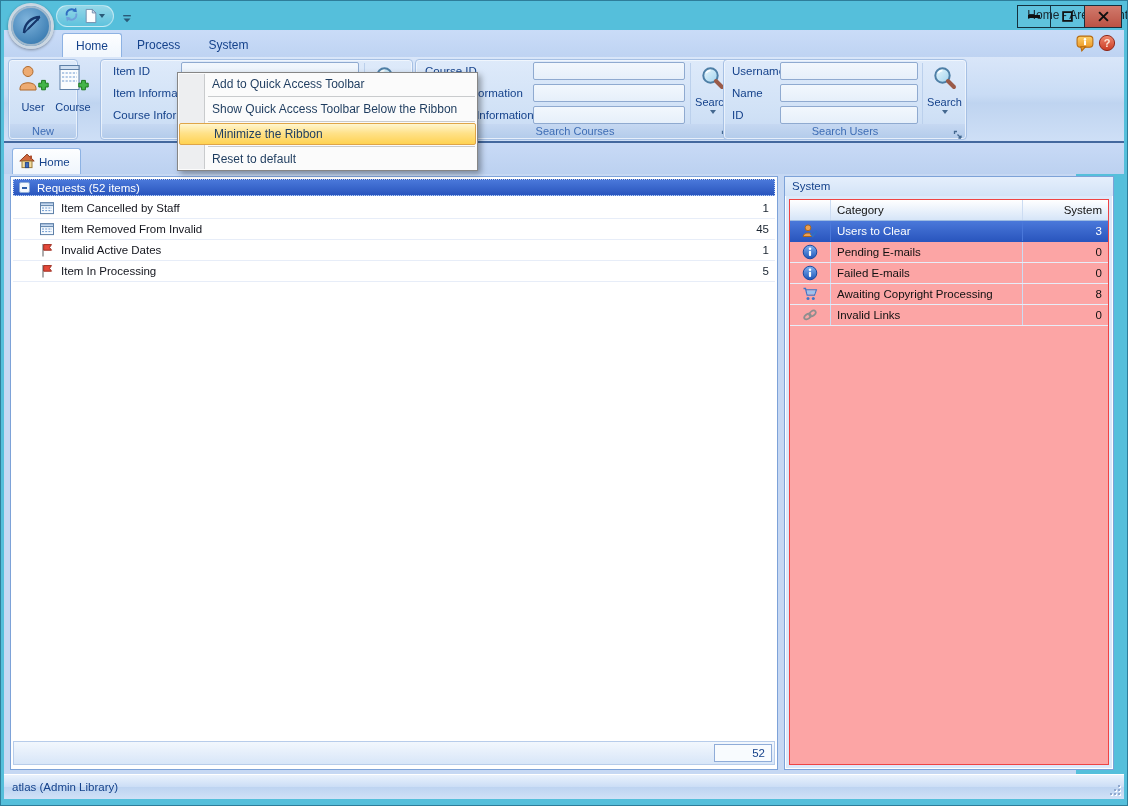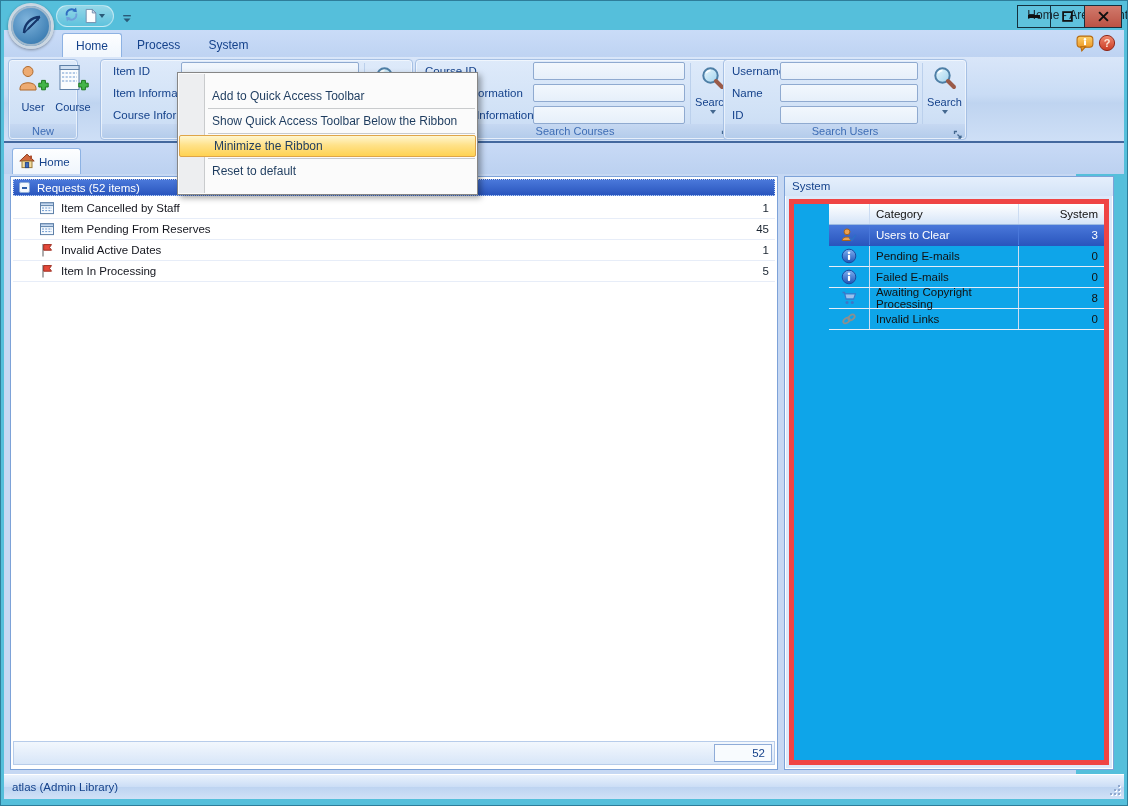--- a/index.html
+++ b/index.html
@@ -53,21 +53,21 @@
   .flabel { position:absolute; font-size:11.5px; color:#15428B; height:17px; line-height:17px; white-space:nowrap; }
   .ffield { position:absolute; height:18px; border:1px solid #8FAAD0; background:linear-gradient(#F2F7FD,#E6EFFA);
     border-radius:2px; font:11.5px "Liberation Sans",sans-serif; padding:0 3px; color:#15428B; }
   .searchbtn { position:absolute; top:3px; height:62px; width:44px; display:flex; flex-direction:column; align-items:center;
     border-left:1px solid #BBD0EC; padding-top:2px; }
   .searchbtn .lbl { font-size:11px; color:#15428B; margin-top:1px; }
   .down-arrow { width:0; height:0; border-left:3.5px solid transparent; border-right:3.5px solid transparent; border-top:4px solid #44688F; margin-top:2px; }
 
   
   .ctxmenu { position:absolute; left:177px; top:72px; width:301px; z-index:120;
-    background:#FBFBFB; border:1px solid #868686; box-shadow:3px 3px 6px rgba(0,0,0,.35); padding:12px 0; }
+    background:#FBFBFB; border:1px solid #868686; box-shadow:3px 3px 6px rgba(0,0,0,.35); padding:0 0; }
   .ctxmenu .gutter { position:absolute; left:1px; top:1px; bottom:1px; width:26px;
     background:#EDEEF0; border-right:1px solid #C9CBCD; }
   .mitem { position:relative; height:22px; line-height:22px; font-size:12px; color:#1E3C5F; padding-left:34px; }
   .mitem.hl { border:1px solid #DFA548; border-radius:2px; margin:0 1px;
     background:linear-gradient(#FFF6CF,#FFE28A 45%,#FFD252); line-height:20px; }
   .msep { height:1px; background:#C9CBCD; margin:1px 2px 1px 30px; position:relative; }
 
   
   .docstrip { position:absolute; left:4px; top:143px; width:1120px; height:31px;
     background:linear-gradient(#C8DAF6,#BCD1F0); }
@@ -92,21 +92,21 @@
   .req-row .ric { margin-left:26px; width:16px; height:16px; }
   .req-row .rlbl { margin-left:6px; flex:1; }
   .req-row .rcount { margin-right:6px; color:#1A2430; }
   .req-footer { position:absolute; left:2px; right:2px; bottom:4px; height:24px;
     background:linear-gradient(#F2F7FD,#D8E6F8); border:1px solid #B7CCEA; }
   .total-box { position:absolute; right:2px; top:2px; width:58px; height:18px; background:#F8FBFE;
     border:1px solid #8FACD8; font-size:11.5px; color:#15428B; text-align:right; line-height:17px; padding-right:6px; }
 
   .sys-caption { height:19px; font-size:11.5px; color:#15428B; line-height:19px; padding-left:7px;
     background:linear-gradient(#E5EFFC,#D3E3F7); }
-  .sys-table { position:absolute; left:4px; right:4px; top:22px; bottom:4px; background:#0ea5e9; border:5px solid #ef4444;padding-left:35px; }
+  .sys-table { position:absolute; left:4px; right:4px; top:22px; bottom:4px; background:#fca5a5; border:1px solid #ef4444; }
   .sys-hrow { display:flex; height:21px; background:linear-gradient(#FFFFFF,#D6E5F8); border-bottom:1px solid #9DBBE2;
     font-size:11.5px; color:#111111; }
   .sys-row { display:flex; height:21px; border-bottom:1px solid #E7EDF8; font-size:11.5px; color:#111111; align-items:center; }
   .sys-row.selected { background:linear-gradient(#4A78DA,#2A56BE); color:#FFFFFF; border-bottom-color:#2A56BE; }
   .c-icon { width:40px; display:flex; align-items:center; justify-content:center; flex:none; }
   .c-cat  { flex:1; padding-left:6px; border-left:1px solid #CCDCF2; align-self:stretch; display:flex; align-items:center; }
   .c-count{ width:86px; flex:none; text-align:right; padding-right:6px; border-left:1px solid #CCDCF2; align-self:stretch; display:flex; align-items:center; justify-content:flex-end; }
   .sys-hrow .c-cat, .sys-hrow .c-count { align-items:center; }
   .sys-row.selected .c-cat, .sys-row.selected .c-count { border-left-color:#4A78DA; }
 
@@ -363,21 +363,21 @@
     </div>
     <div class="req-row" style="top:42px">
       <span class="ric">
         <svg width="16" height="16" viewBox="0 0 16 16">
           <rect x="1.5" y="2.8" width="13" height="10.8" fill="#F6FAFE" stroke="#5E80A8"></rect>
           <rect x="1.5" y="2.8" width="13" height="2.8" fill="#C4D8F0" stroke="#5E80A8"></rect>
           <line x1="3" y1="8" x2="13" y2="8" stroke="#6E9AD0" stroke-dasharray="2 1.2"></line>
           <line x1="3" y1="10.6" x2="13" y2="10.6" stroke="#6E9AD0" stroke-dasharray="2 1.2"></line>
         </svg>
       </span>
-      <span class="rlbl">Item Pending From Reserves</span>
+      <span class="rlbl">Item Removed From Invalid</span>
       <span class="rcount">45</span>
     </div>
     <div class="req-row" style="top:63px">
       <span class="ric">
         <svg width="16" height="16" viewBox="0 0 16 16">
           <line x1="4" y1="2" x2="4" y2="14.5" stroke="#8A8A8A" stroke-width="1.4"></line>
           <path d="M4.7 2.6 h7.8 l-2 2.8 2 2.8 h-7.8 z" fill="#E5493A" stroke="#9E2E20"></path>
         </svg>
       </span>
       <span class="rlbl">Invalid Active Dates</span>

